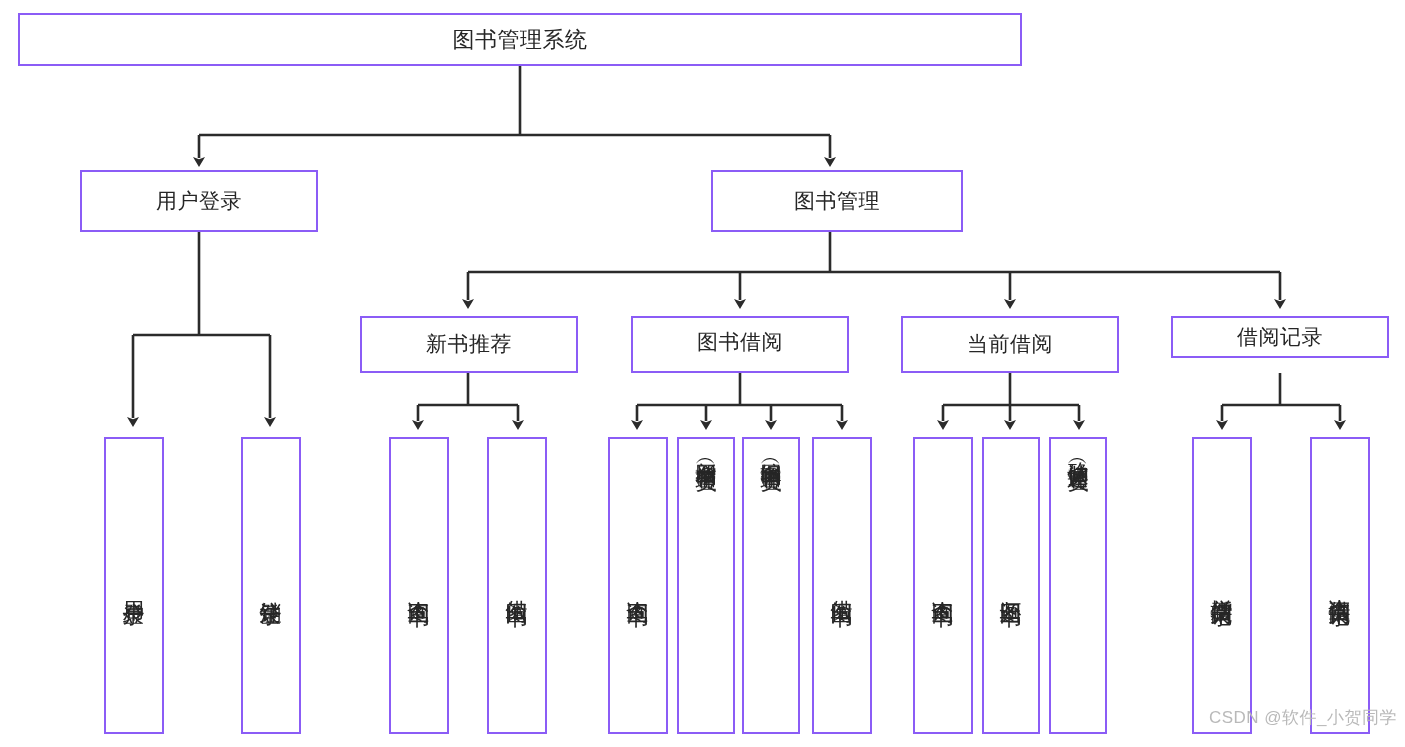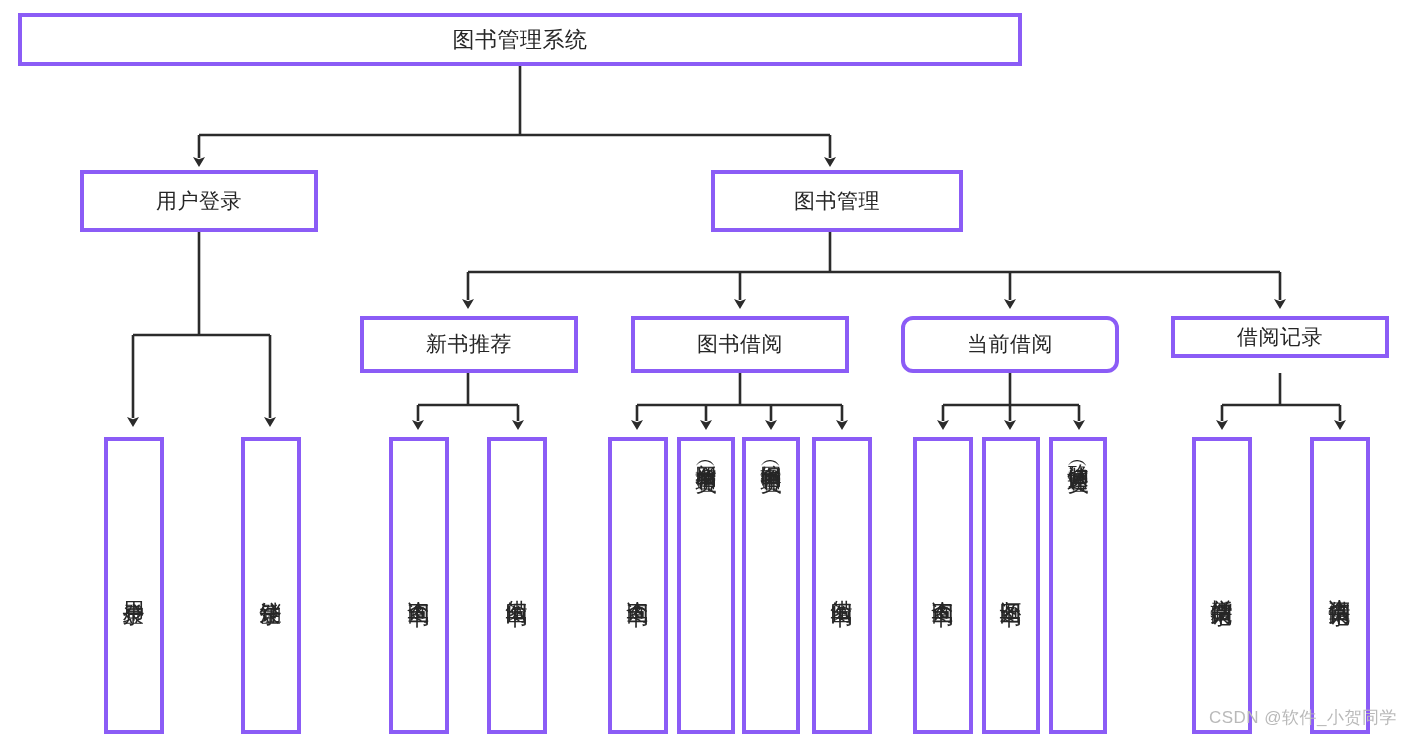--- a/index.html
+++ b/index.html
@@ -20,21 +20,21 @@
   #wires {
     position: absolute;
     left: 0; top: 0;
     width: 1405px;
     height: 747px;
     pointer-events: none;
   }
   .node {
     position: absolute;
     box-sizing: border-box;
-    border: 4px solid #8b5cf6;
+    border: 2px solid #8b5cf6;
     background: #ffffff;
     display: flex;
     align-items: center;
     justify-content: center;
     color: #262626;
     z-index: 2;
   }
   .node .lbl {
     display: block;
     text-align: center;
@@ -145,25 +145,25 @@
   </div>
 
   <div class="node h-node" style="left:711px; top:170px; width:252px; height:62px;">
     <span class="lbl">图书管理</span>
   </div>
 
   <div class="node h-node" style="left:360px; top:316px; width:218px; height:57px;">
     <span class="lbl">新书推荐</span>
   </div>
 
-  <div class="node h-node" style="left:631px; top:316px; width:218px; height:57px;">
+  <div class="node h-node" style="left:631px; top:316px; width:218px; height:57px;font-family:Liberation Mono, monospace;">
     <span class="lbl">图书借阅</span>
   </div>
 
-  <div class="node h-node" style="left:901px; top:316px; width:218px; height:57px;border-radius:12px;">
+  <div class="node h-node" style="left:901px; top:316px; width:218px; height:57px;">
     <span class="lbl">当前借阅</span>
   </div>
 
   <div class="node h-node" style="left:1171px; top:316px; width:218px; height:42px;">
     <span class="lbl">借阅记录</span>
   </div>
 
   <div class="node v-node center" style="left:104px; top:437px; width:60px; height:297px;">
     <span class="lbl">用户登录</span>
   </div>

